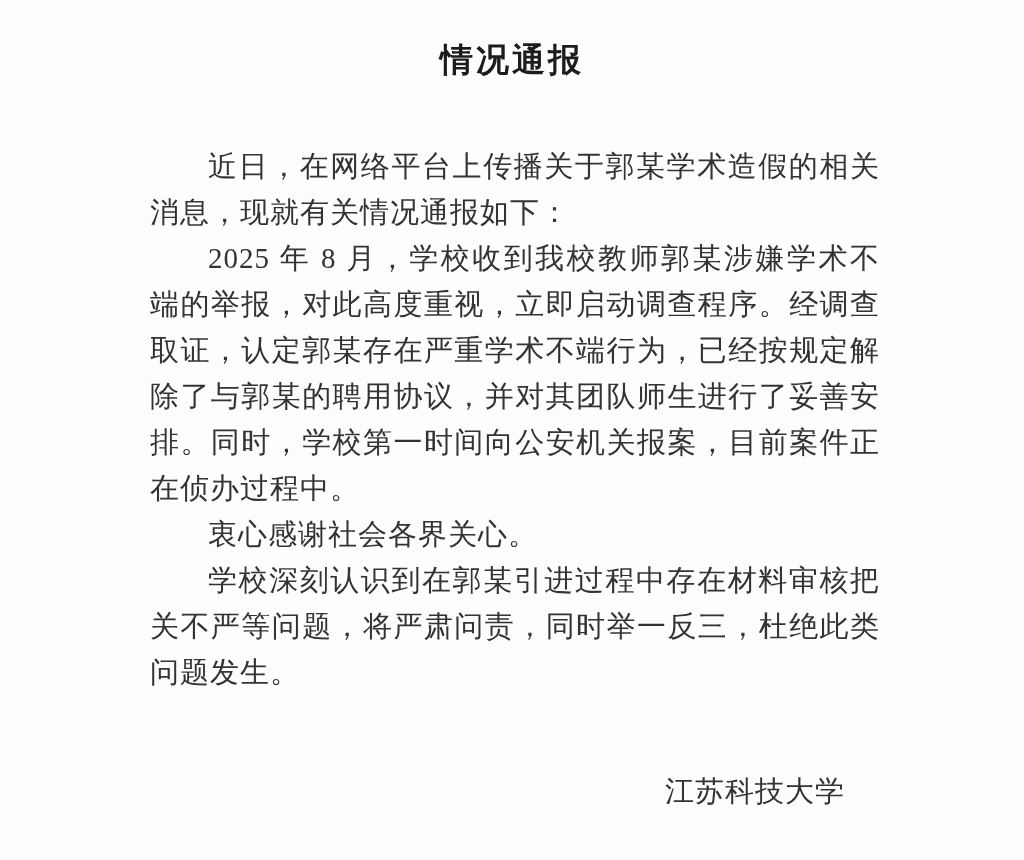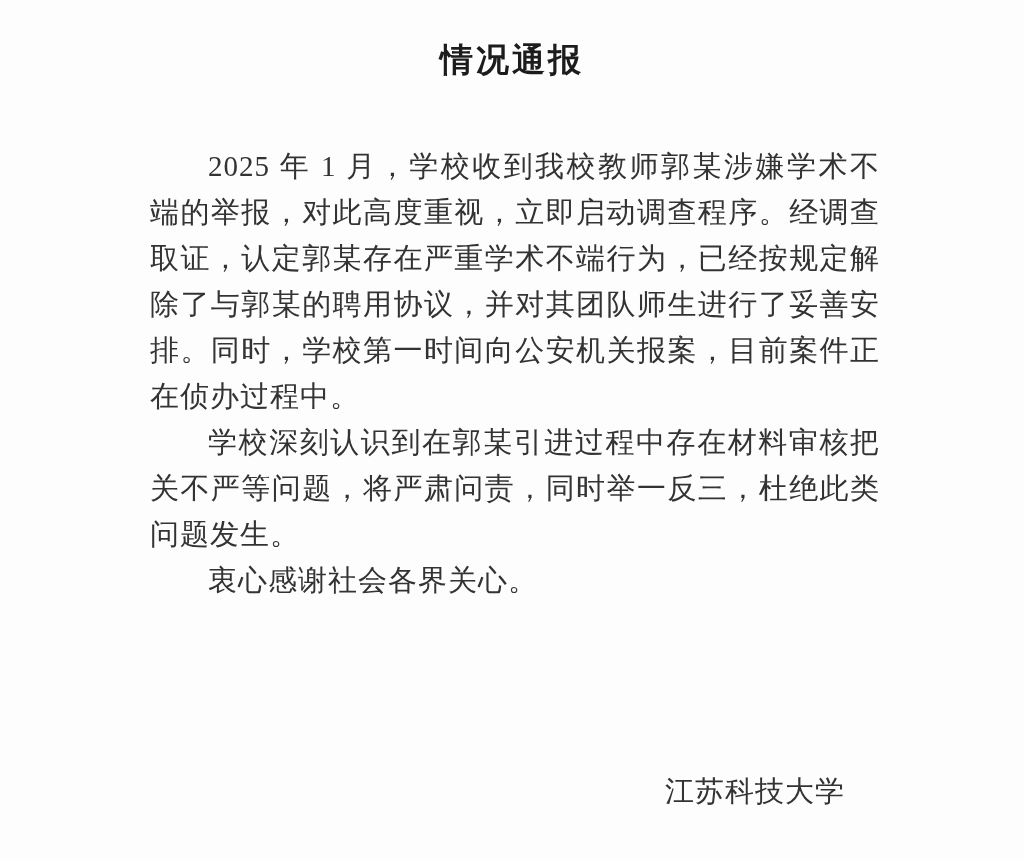--- a/index.html
+++ b/index.html
@@ -67,22 +67,23 @@
   }
 </style>
 </head>
 <body>
 
 <div class="page">
 
   <h1 class="title">情况通报</h1>
 
   <div class="body-text">
-    <p>2025 年 1 月，学校收到我校教师郭某涉嫌学术不端的举报，对此高度重视，立即启动调查程序。经调查取证，认定郭某存在严重学术不端行为，已经按规定解除了与郭某的聘用协议，并对其团队师生进行了妥善安排。同时，学校第一时间向公安机关报案，目前案件正在侦办过程中。</p>
+    <p>近日，在网络平台上传播关于郭某学术造假的相关消息，现就有关情况通报如下：</p>
+    <p>2025 年 8 月，学校收到我校教师郭某涉嫌学术不端的举报，对此高度重视，立即启动调查程序。经调查取证，认定郭某存在严重学术不端行为，已经按规定解除了与郭某的聘用协议，并对其团队师生进行了妥善安排。同时，学校第一时间向公安机关报案，目前案件正在侦办过程中。</p>
+    <p>衷心感谢社会各界关心。</p>
     <p>学校深刻认识到在郭某引进过程中存在材料审核把关不严等问题，将严肃问责，同时举一反三，杜绝此类问题发生。</p>
-    <p>衷心感谢社会各界关心。</p>
   </div>
 
   <div class="signature">
     <span class="org">江苏科技大学</span>
   </div>
 
 </div>
 
 </body></html>

